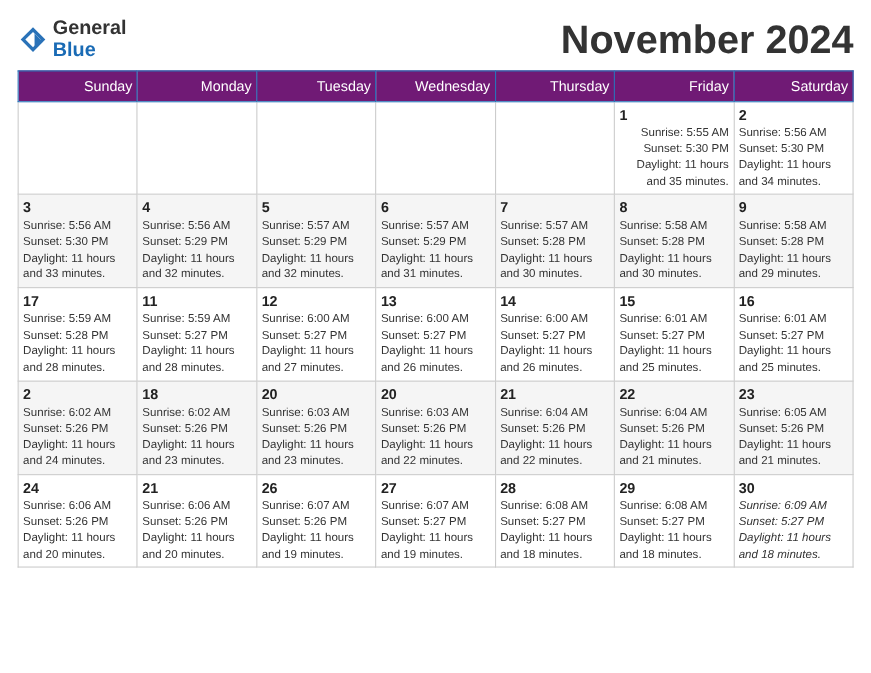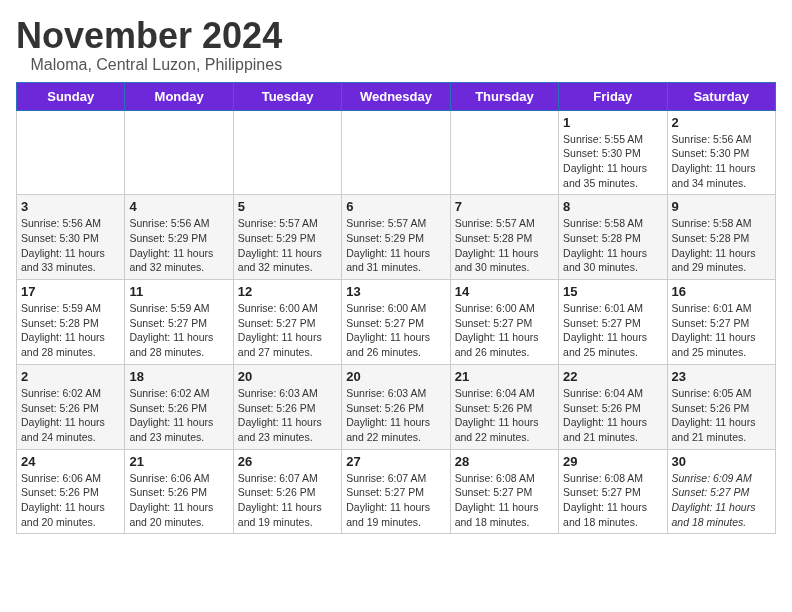--- a/index.html
+++ b/index.html
@@ -45,26 +45,26 @@
       font-size: 16px;
       font-weight: normal;
       color: #555;
     }
     .calendar {
       width: 100%;
       border-collapse: collapse;
       font-size: 11px;
     }
     .calendar thead th {
-      background: #6d28d9;
+      background: #701a75;
       color: #fff;
       padding: 6px 4px;
-      text-align: center;
+      text-align: right;
       font-size: 13px;
-      font-weight: bold;
+      font-weight: normal;
       border: 1px solid #2a72b8;
     }
     .calendar tbody td {
       border: 1px solid #ccc;
       vertical-align: top;
       padding: 4px;
       width: 107px;
       min-height: 80px;
       background: #fff;
     }
@@ -84,23 +84,33 @@
       line-height: 1.4;
     }
     .empty-cell {
       background: #fff !important;
     }
   </style>
 </head>
 <body>
 
 <div class="header">
+  <div class="logo">
+    <svg class="logo-icon" viewBox="0 0 40 40">
+      <polygon points="20,4 36,20 20,36 4,20" fill="#2a72b8"></polygon>
+      <polygon points="20,10 30,20 20,30 10,20" fill="#fff"></polygon>
+      <polygon points="22,12 32,22 22,30" fill="#2a72b8"></polygon>
+    </svg>
+    <div class="logo-text">
+      <div class="logo-general">General</div>
+      <div class="logo-blue">Blue</div>
+    </div>
+  </div>
   <div class="title-block">
     <h1>November 2024</h1>
-    <h2>Maloma, Central Luzon, Philippines</h2>
   </div>
 </div>
 
 <table class="calendar">
   <thead>
     <tr>
     <th>Sunday</th>
         <th>Monday</th>
         <th>Tuesday</th>
         <th>Wednesday</th>
@@ -111,21 +121,21 @@
   </thead>
   <tbody>
   <tr>
         <td class="empty-cell"></td>
         <td class="empty-cell"></td>
         <td class="empty-cell"></td>
         <td class="empty-cell"></td>
         <td class="empty-cell"></td>
         <td>
           <span class="day-number">1</span>
-          <div class="day-info" style="white-space: pre-line;">Sunrise: 5:55 AM
+          <div class="day-info" style="white-space: pre-line; text-align: right;">Sunrise: 5:55 AM
 Sunset: 5:30 PM
 Daylight: 11 hours and 35 minutes.</div>
         </td>
         <td>
           <span class="day-number">2</span>
           <div class="day-info" style="white-space: pre-line;">Sunrise: 5:56 AM
 Sunset: 5:30 PM
 Daylight: 11 hours and 34 minutes.</div>
         </td>
       </tr>

